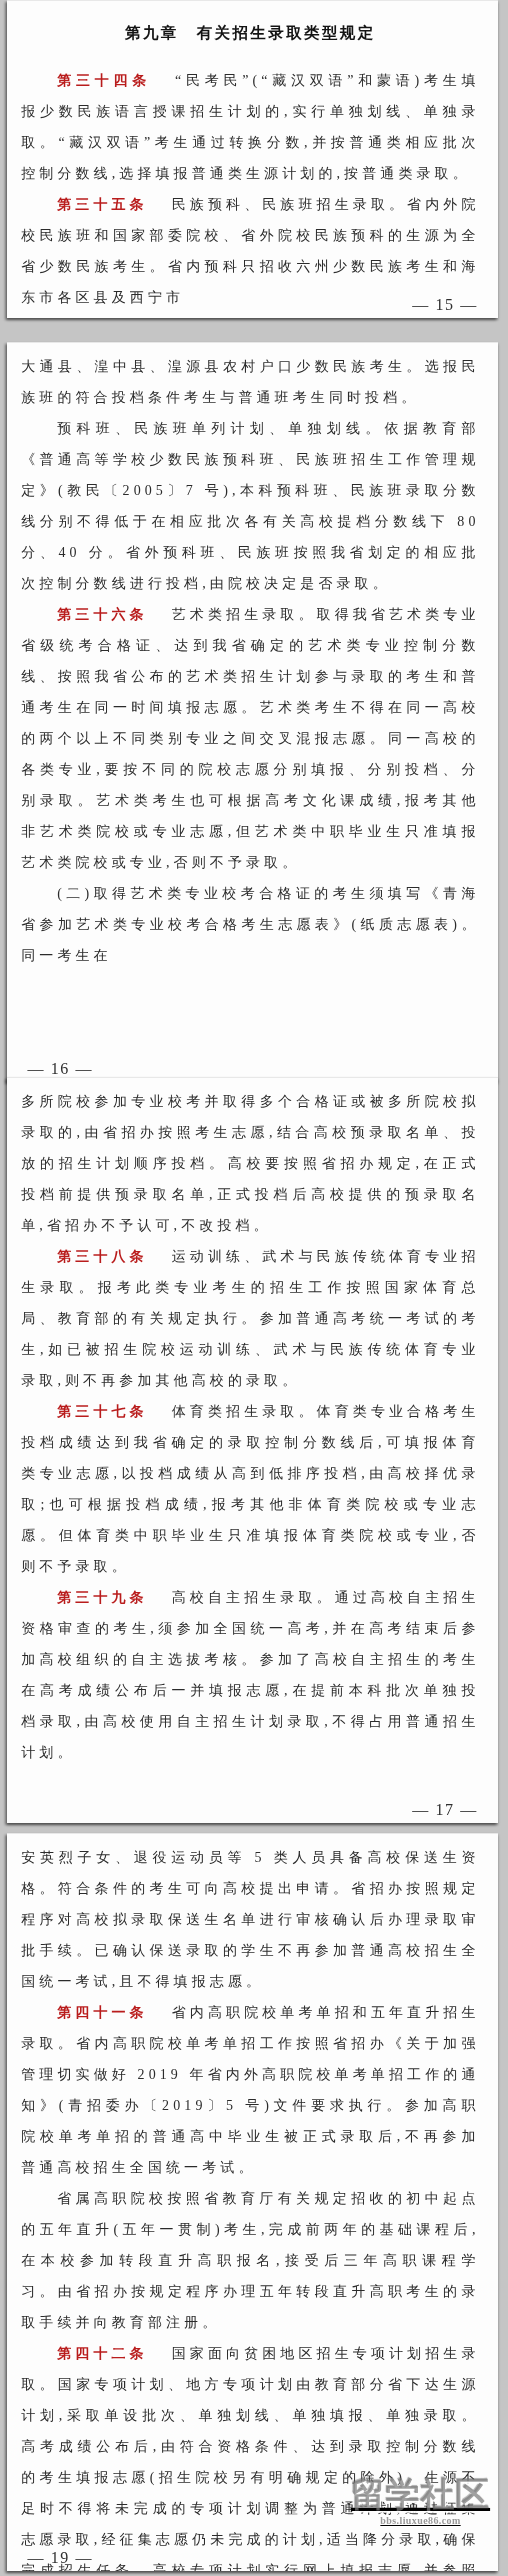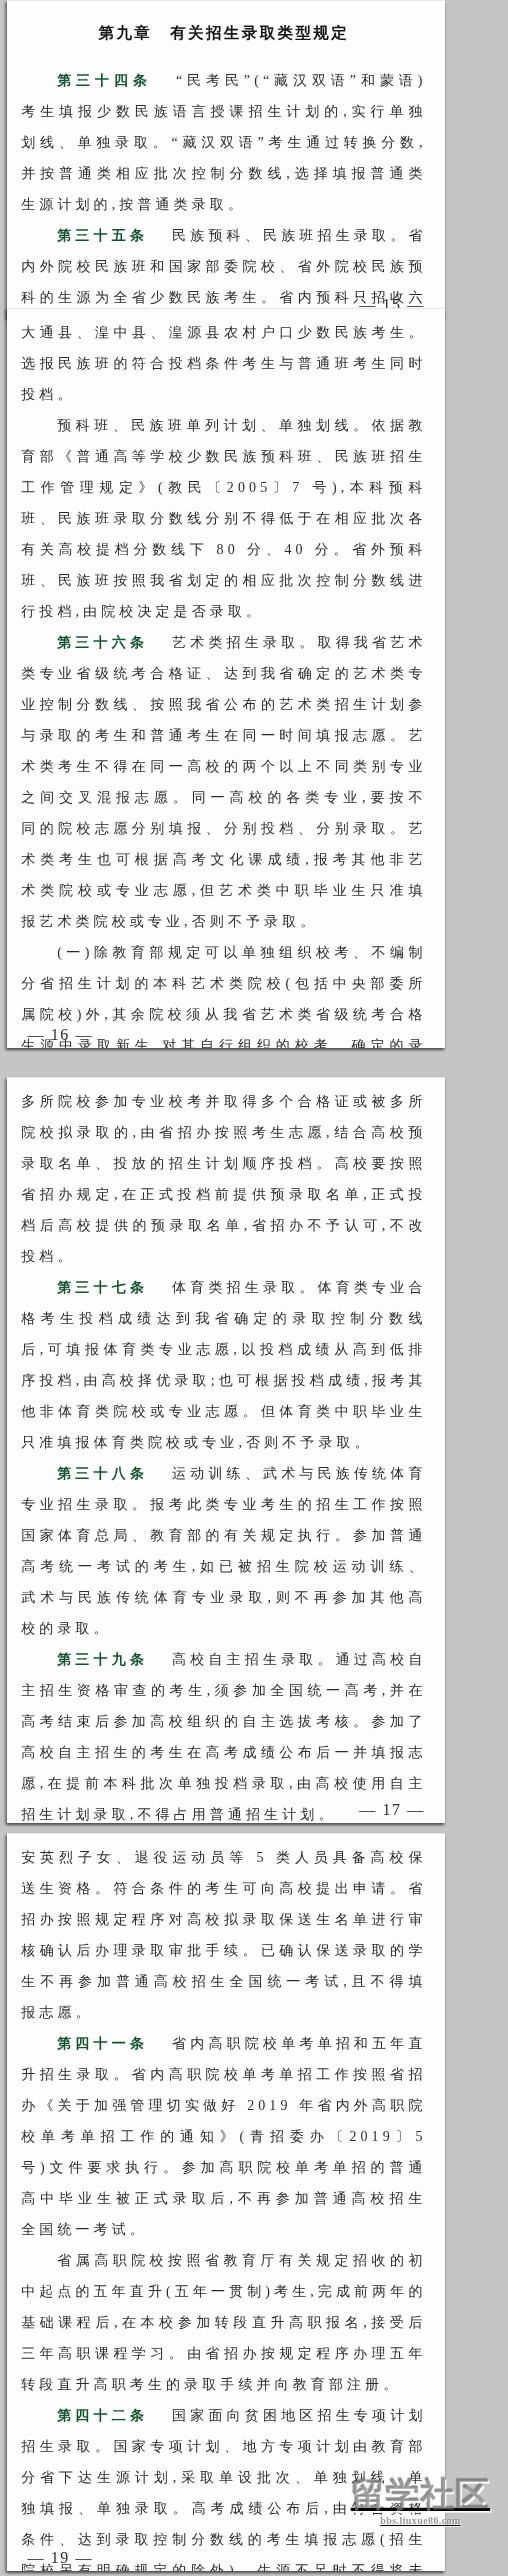--- a/index.html
+++ b/index.html
@@ -12,30 +12,30 @@
     font-family: "Liberation Serif", "DejaVu Serif", serif;
   }
   .canvas {
     position: relative;
     width: 509px;
     height: 2576px;
   }
   .page {
     position: absolute;
     left: 6.5px;
-    width: 438px;
+    width: 491px;
     background: #fdfdfd;
     box-sizing: border-box;
     padding: 8.1px 18px 28px 14.7px;
     overflow: hidden;
     box-shadow: -1.6px 1.6px 2.4px rgba(0,0,0,0.38), 0 2.4px 2.4px rgba(0,0,0,0.35);
     border-top: 0.8px solid #e8e8e8;
   }
   .page-15 { top: 0;      height: 318px; }
-  .page-16 { top: 308px;  height: 740px; }
+  .page-16 { top: 342px;  height: 740px; }
   .page-17 { top: 1077px; height: 746px; }
   .page-18 { top: 1833px; height: 738px; }
 
   .doc-title {
     margin: 6.5px 0 16.3px 0;
     text-align: center;
     font-size: 15.5px;
     font-weight: bold;
     color: #141414;
     letter-spacing: 2.4px;
@@ -47,21 +47,21 @@
     line-height: 31px;
     letter-spacing: 4.1px;
     color: #2b2b2b;
     text-align: justify;
     text-justify: inter-character;
   }
   .para.indent   { text-indent: 36px; }
   .para.noindent { text-indent: 0; }
   .lead {
     font-weight: bold;
-    color: #14532d;
+    color: #b91c1c;
     margin-right: 24px;
   }
   .page-label {
     position: absolute;
     bottom: 4.9px;
     font-size: 16px;
     letter-spacing: 1.6px;
     color: #2f2f2f;
     line-height: 16.3px;
   }
@@ -104,29 +104,28 @@
     <h1 class="doc-title">第九章　有关招生录取类型规定</h1>
     <p class="para indent"><b class="lead">第三十四条</b><span>“民考民”(“藏汉双语”和蒙语)考生填报少数民族语言授课招生计划的,实行单独划线、单独录取。“藏汉双语”考生通过转换分数,并按普通类相应批次控制分数线,选择填报普通类生源计划的,按普通类录取。</span></p>
     <p class="para indent"><b class="lead">第三十五条</b><span>民族预科、民族班招生录取。省内外院校民族班和国家部委院校、省外院校民族预科的生源为全省少数民族考生。省内预科只招收六州少数民族考生和海东市各区县及西宁市</span></p>
     <div class="page-label right">— 15 —</div>
   </section>
 
   <section class="page page-16">
     <p class="para noindent"><span>大通县、湟中县、湟源县农村户口少数民族考生。选报民族班的符合投档条件考生与普通班考生同时投档。</span></p>
     <p class="para indent"><span>预科班、民族班单列计划、单独划线。依据教育部《普通高等学校少数民族预科班、民族班招生工作管理规定》(教民〔2005〕7 号),本科预科班、民族班录取分数线分别不得低于在相应批次各有关高校提档分数线下 80 分、40 分。省外预科班、民族班按照我省划定的相应批次控制分数线进行投档,由院校决定是否录取。</span></p>
     <p class="para indent"><b class="lead">第三十六条</b><span>艺术类招生录取。取得我省艺术类专业省级统考合格证、达到我省确定的艺术类专业控制分数线、按照我省公布的艺术类招生计划参与录取的考生和普通考生在同一时间填报志愿。艺术类考生不得在同一高校的两个以上不同类别专业之间交叉混报志愿。同一高校的各类专业,要按不同的院校志愿分别填报、分别投档、分别录取。艺术类考生也可根据高考文化课成绩,报考其他非艺术类院校或专业志愿,但艺术类中职毕业生只准填报艺术类院校或专业,否则不予录取。</span></p>
-    <p class="para indent"><span>(一)除教育部规定可以单独组织校考、不编制分省招生计划的本科艺术类院校(包括中央部委所属院校)外,其余院校须从我省艺术类省级统考合格生源中录取新生,对其自行组织的校考、确定的录取名单均不予认可。</span></p>
     <p class="para indent"><span>(二)取得艺术类专业校考合格证的考生须填写《青海省参加艺术类专业校考合格考生志愿表》(纸质志愿表)。同一考生在</span></p>
     <div class="page-label left">— 16 —</div>
   </section>
 
   <section class="page page-17">
     <p class="para noindent"><span>多所院校参加专业校考并取得多个合格证或被多所院校拟录取的,由省招办按照考生志愿,结合高校预录取名单、投放的招生计划顺序投档。高校要按照省招办规定,在正式投档前提供预录取名单,正式投档后高校提供的预录取名单,省招办不予认可,不改投档。</span></p>
+    <p class="para indent"><b class="lead">第三十八条</b><span>运动训练、武术与民族传统体育专业招生录取。报考此类专业考生的招生工作按照国家体育总局、教育部的有关规定执行。参加普通高考统一考试的考生,如已被招生院校运动训练、武术与民族传统体育专业录取,则不再参加其他高校的录取。</span></p>
     <p class="para indent"><b class="lead">第三十七条</b><span>体育类招生录取。体育类专业合格考生投档成绩达到我省确定的录取控制分数线后,可填报体育类专业志愿,以投档成绩从高到低排序投档,由高校择优录取;也可根据投档成绩,报考其他非体育类院校或专业志愿。但体育类中职毕业生只准填报体育类院校或专业,否则不予录取。</span></p>
-    <p class="para indent"><b class="lead">第三十八条</b><span>运动训练、武术与民族传统体育专业招生录取。报考此类专业考生的招生工作按照国家体育总局、教育部的有关规定执行。参加普通高考统一考试的考生,如已被招生院校运动训练、武术与民族传统体育专业录取,则不再参加其他高校的录取。</span></p>
     <p class="para indent"><b class="lead">第三十九条</b><span>高校自主招生录取。通过高校自主招生资格审查的考生,须参加全国统一高考,并在高考结束后参加高校组织的自主选拔考核。参加了高校自主招生的考生在高考成绩公布后一并填报志愿,在提前本科批次单独投档录取,由高校使用自主招生计划录取,不得占用普通招生计划。</span></p>
     <div class="page-label right">— 17 —</div>
   </section>
 
   <section class="page page-18">
     <p class="para noindent"><span>安英烈子女、退役运动员等 5 类人员具备高校保送生资格。符合条件的考生可向高校提出申请。省招办按照规定程序对高校拟录取保送生名单进行审核确认后办理录取审批手续。已确认保送录取的学生不再参加普通高校招生全国统一考试,且不得填报志愿。</span></p>
     <p class="para indent"><b class="lead">第四十一条</b><span>省内高职院校单考单招和五年直升招生录取。省内高职院校单考单招工作按照省招办《关于加强管理切实做好 2019 年省内外高职院校单考单招工作的通知》(青招委办〔2019〕5 号)文件要求执行。参加高职院校单考单招的普通高中毕业生被正式录取后,不再参加普通高校招生全国统一考试。</span></p>
     <p class="para indent"><span>省属高职院校按照省教育厅有关规定招收的初中起点的五年直升(五年一贯制)考生,完成前两年的基础课程后,在本校参加转段直升高职报名,接受后三年高职课程学习。由省招办按规定程序办理五年转段直升高职考生的录取手续并向教育部注册。</span></p>
     <p class="para indent"><b class="lead">第四十二条</b><span>国家面向贫困地区招生专项计划招生录取。国家专项计划、地方专项计划由教育部分省下达生源计划,采取单设批次、单独划线、单独填报、单独录取。高考成绩公布后,由符合资格条件、达到录取控制分数线的考生填报志愿(招生院校另有明确规定的除外)。生源不足时不得将未完成的专项计划调整为普通计划,通过征集志愿录取,经征集志愿仍未完成的计划,适当降分录取,确保完成招生任务。高校专项计划实行网上填报志愿,并参照高校自主选拔录取办法和招生院校有关规定在</span></p>
     <div class="page-label left">— 19 —</div>

